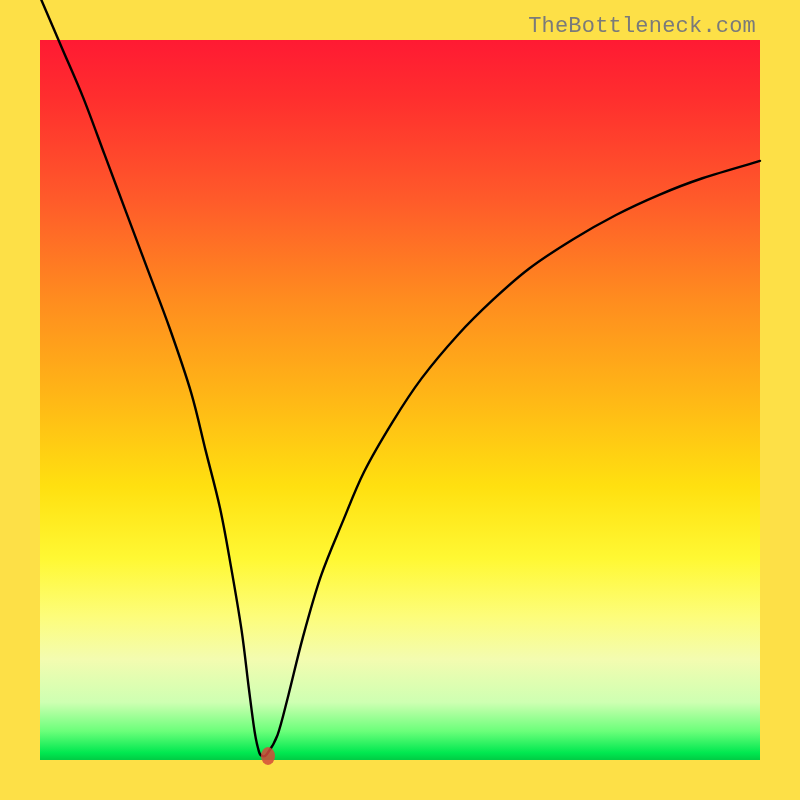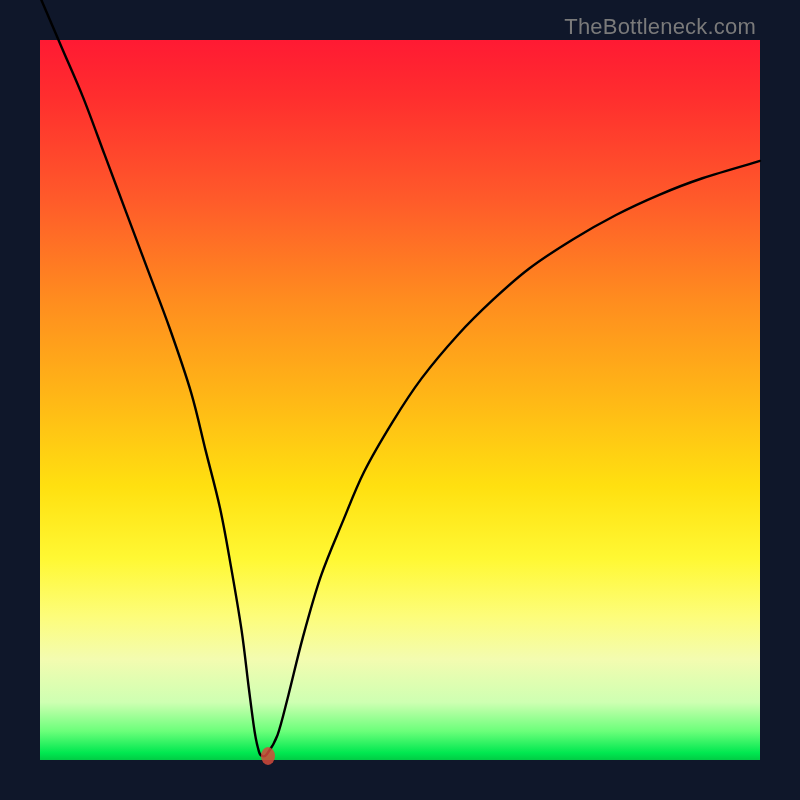--- a/index.html
+++ b/index.html
@@ -10,21 +10,22 @@
     background: #000;
     overflow: hidden;
     font-family: Arial, Helvetica, sans-serif;
   }
   .frame {
     position: absolute;
     left: 0;
     top: 0;
     width: 800px;
     height: 800px;
-    background: #0f172a;
+    background: #fde047;
+    font-family: Liberation Mono, monospace;
   }
   .plot-area {
     position: absolute;
     left: 40px;
     top: 40px;
     width: 720px;
     height: 720px;
     
     background: linear-gradient(
       to bottom,

